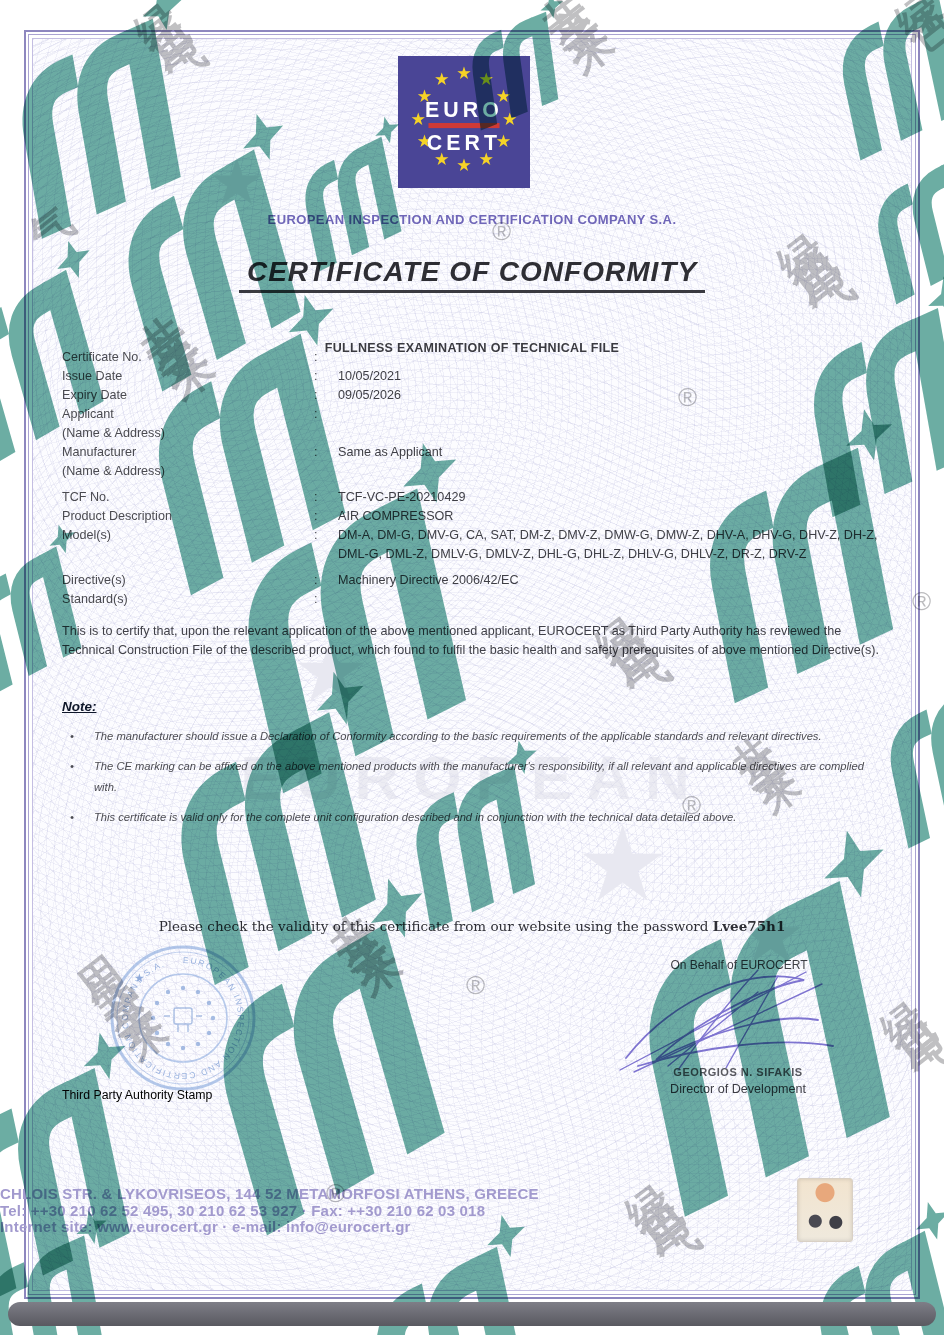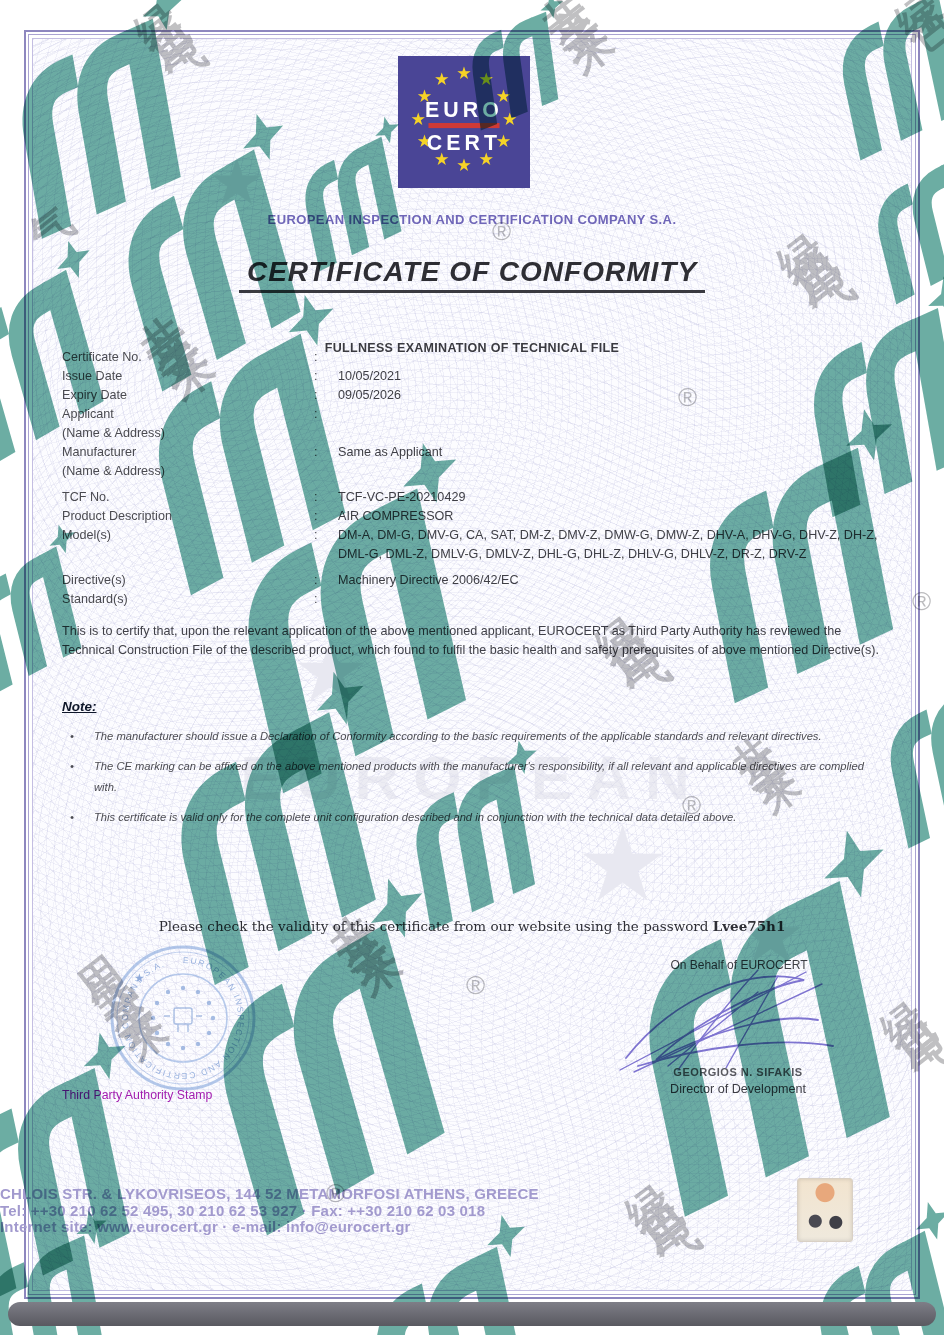--- a/index.html
+++ b/index.html
@@ -54,21 +54,21 @@
       font-family:"DejaVu Serif", serif; font-size:13.5px; color:#2f2f36;}
   .validity b{font-weight:bold;}
   .onbehalf{left:594px; top:958px; width:290px; text-align:center;
       font-size:12px; color:#3e3e45;}
   .signature{left:608px; top:962px; width:244px; height:120px; overflow:visible;}
   .signname{left:590px; top:1066px; width:296px; text-align:center;
       font-size:11px; font-weight:bold; letter-spacing:.5px; color:#58585f;}
   .signrole{left:590px; top:1082px; width:296px; text-align:center;
       font-size:12.6px; color:#3c3c44;}
   .stamp{left:100px; top:940px; width:166px; height:156px; opacity:.85;}
-  .stampcap{left:62px; top:1088px; font-size:12.3px; color:#a21caf;text-align:center;}
+  .stampcap{left:62px; top:1088px; font-size:12.3px; color:#000000;text-align:center;}
   .footer{left:0; right:0; top:1186px; text-align:left; color:#a29ace;
       font-size:15px; font-weight:bold; line-height:16.5px; letter-spacing:.2px;}
   .sticker{left:797px; top:1178px; width:54px; height:62px; border-radius:3px;
       border:1px solid #d9d0c5;
       background:
         radial-gradient(circle at 32% 68%, #4a4a52 0 6px, transparent 7px),
         radial-gradient(circle at 70% 70%, #3f3f47 0 6px, transparent 7px),
         radial-gradient(circle at 50% 22%, #e8a87c 0 9px, transparent 10px),
         linear-gradient(#f2e4cf, #efe9dd);
       box-shadow: inset 0 0 4px rgba(0,0,0,.15);}

